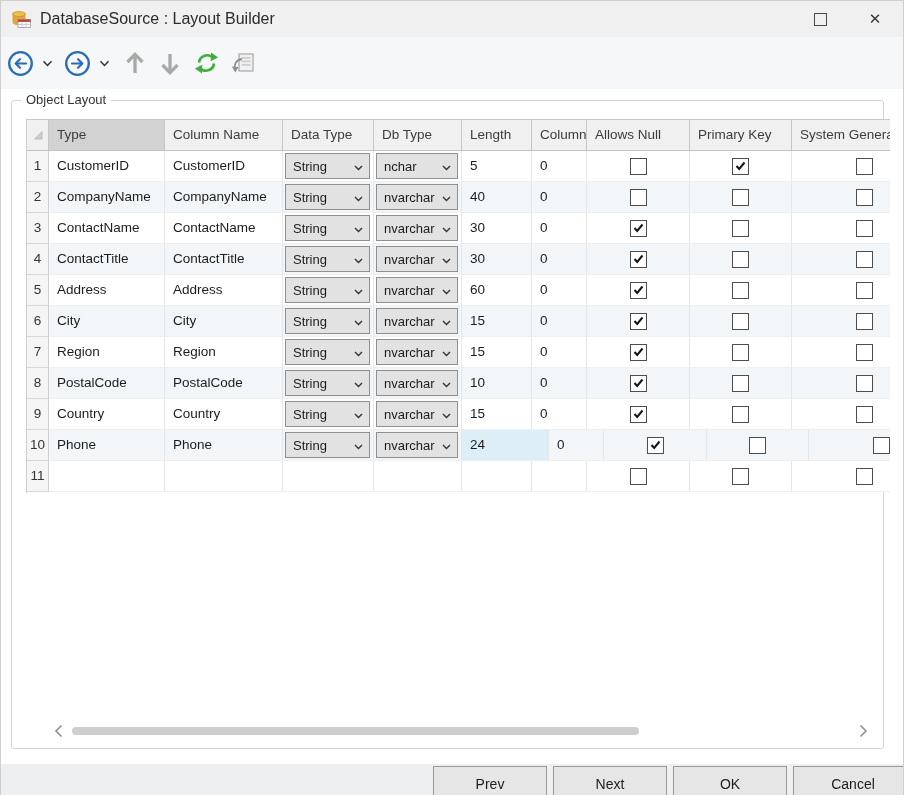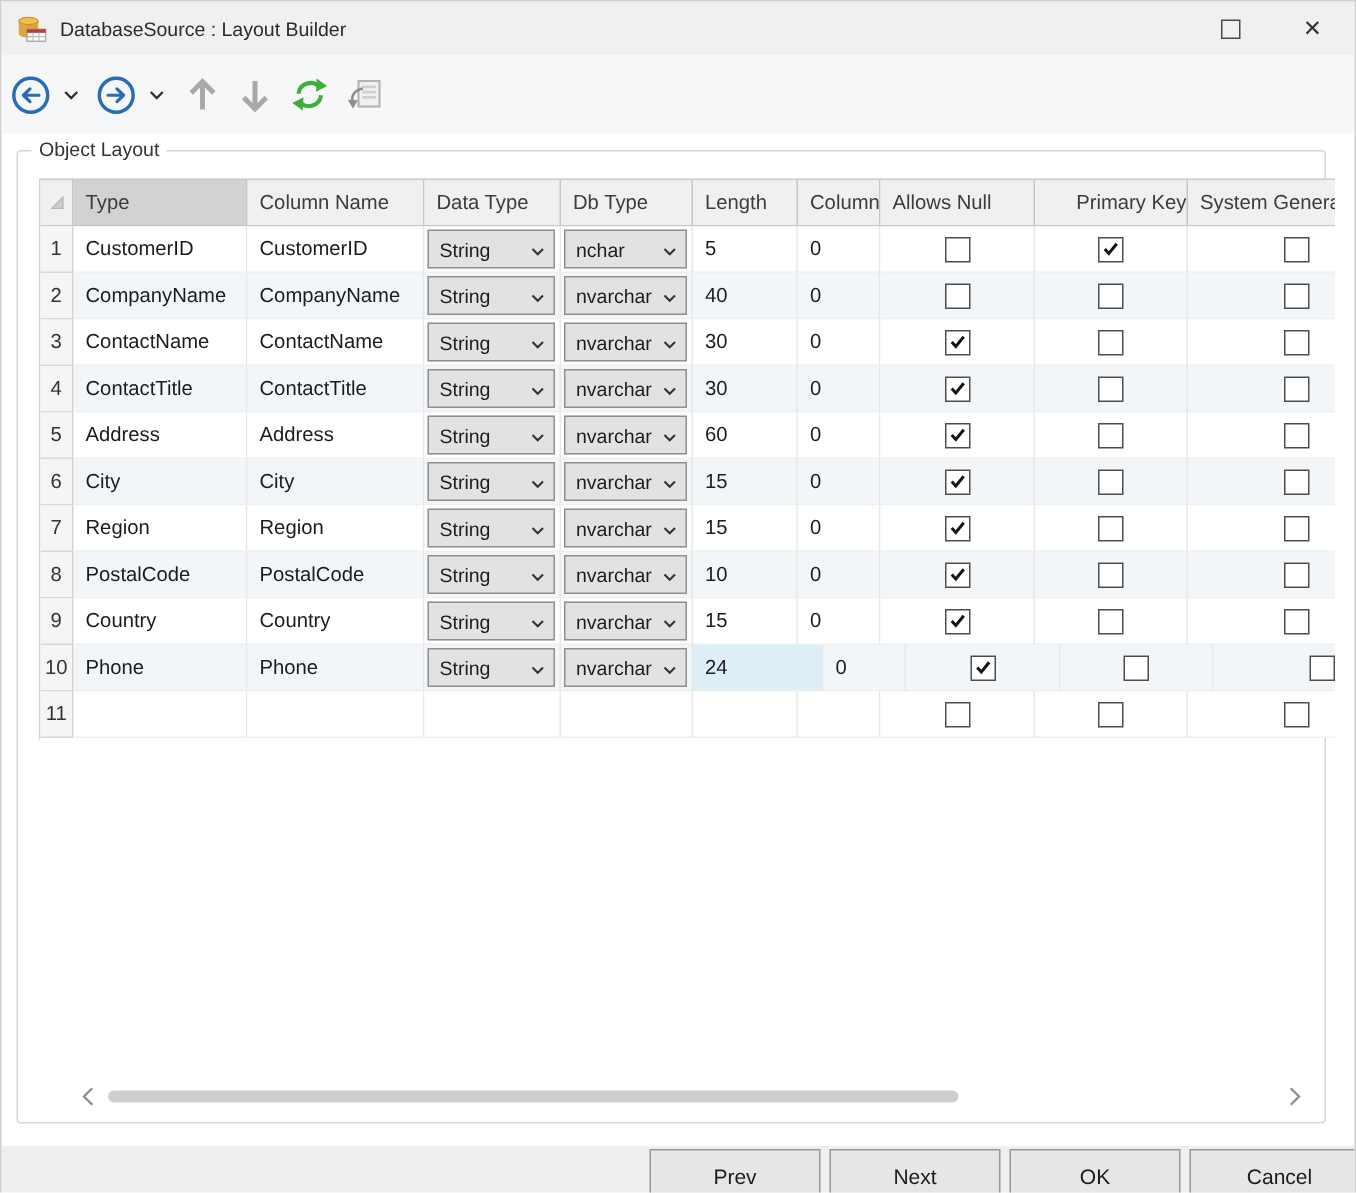--- a/index.html
+++ b/index.html
@@ -4,21 +4,21 @@
 <style>
   html,body{margin:0;padding:0;}
   body{font-family:"Liberation Sans", sans-serif; background:#fff;}
   .window{position:relative;width:904px;height:795px;overflow:hidden;background:#fff;
           border:1px solid #cfcfcf;border-bottom:none;box-sizing:border-box;}
 
   
   .titlebar{position:absolute;left:0;top:0;width:100%;height:36px;background:#f0f0f0;
             display:flex;align-items:center;}
   .appicon{margin-left:10px;display:flex;align-items:center;}
-  .title{margin-left:9px;font-size:13px;color:#2b2b2b;}
+  .title{margin-left:9px;font-size:16px;color:#2b2b2b;}
   .winbtn{position:absolute;top:0;width:46px;height:36px;display:flex;align-items:center;
           justify-content:center;color:#333;cursor:default;}
   .winbtn.max{right:60px;}
   .winbtn.close{right:5px;font-size:15px;}
   .maxglyph{width:11px;height:11px;border:1px solid #4a4a4a;display:inline-block;}
 
   
   .toolbar{position:absolute;left:0;top:36px;width:100%;height:52px;background:#f6f7f8;
            display:flex;align-items:center;}
   .tbicon{display:flex;align-items:center;justify-content:center;}
@@ -164,21 +164,21 @@
               <path d="M9 1.5 L9 9 L1.5 9 Z" fill="#c9cdd1" stroke="#b2b6ba" stroke-width="0.8"></path>
             </svg>
           </div>
           <div class="hcell hsel" style="width: 116px;">Type</div>
           <div class="hcell" style="width: 118px;">Column Name</div>
           <div class="hcell" style="width: 91px;">Data Type</div>
           <div class="hcell" style="width: 88px;">Db Type</div>
           <div class="hcell" style="width: 70px;">Length</div>
           <div class="hcell" style="width: 55px;">Column</div>
           <div class="hcell" style="width: 103px;">Allows Null</div>
-          <div class="hcell" style="width: 102px; text-align: right;">Primary Key</div>
+          <div class="hcell" style="width: 102px;">Primary Key</div>
           <div class="hcell" style="width: 145px;">System Generated</div>
         </div>
       <div id="gbody">
           <div class="grow">
             <div class="rn">1</div>
             <div class="gcell" style="width: 116px;">CustomerID</div>
             <div class="gcell" style="width: 118px;">CustomerID</div>
             <div class="gcell" style="padding-left: 2px; width: 91px;">
               <div class="combo" style="width: 85px;">
                 <span>String</span>

